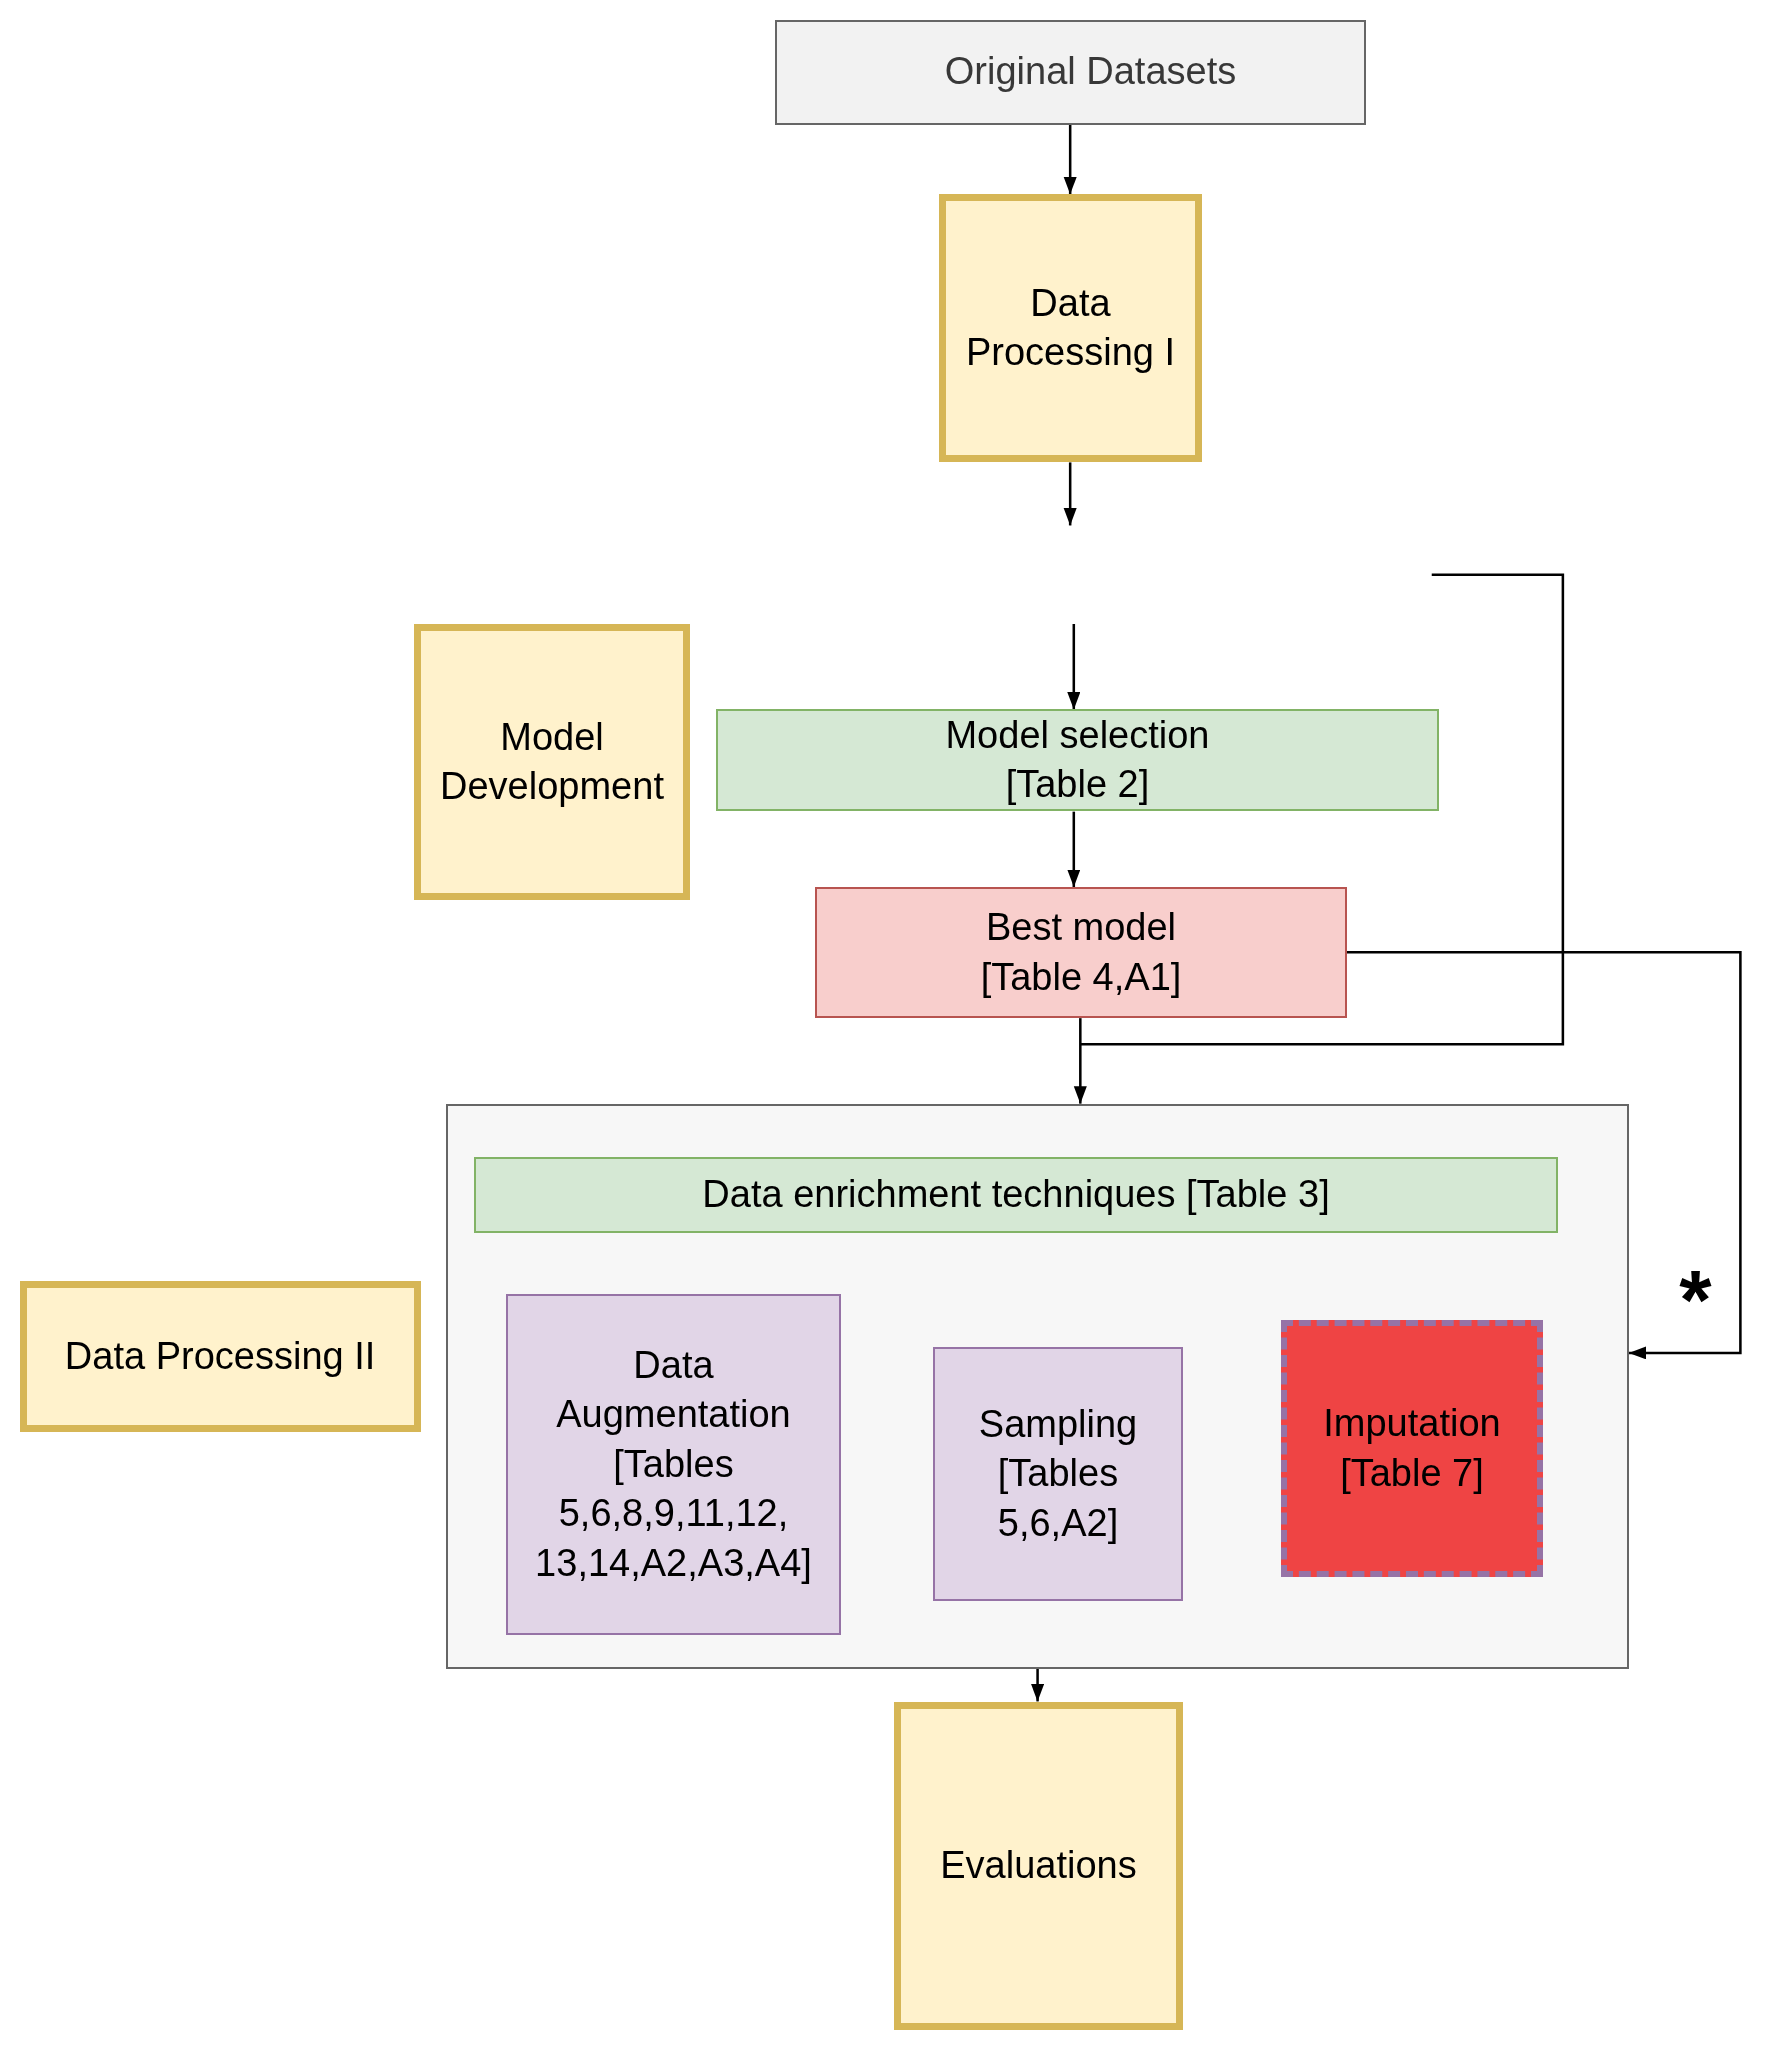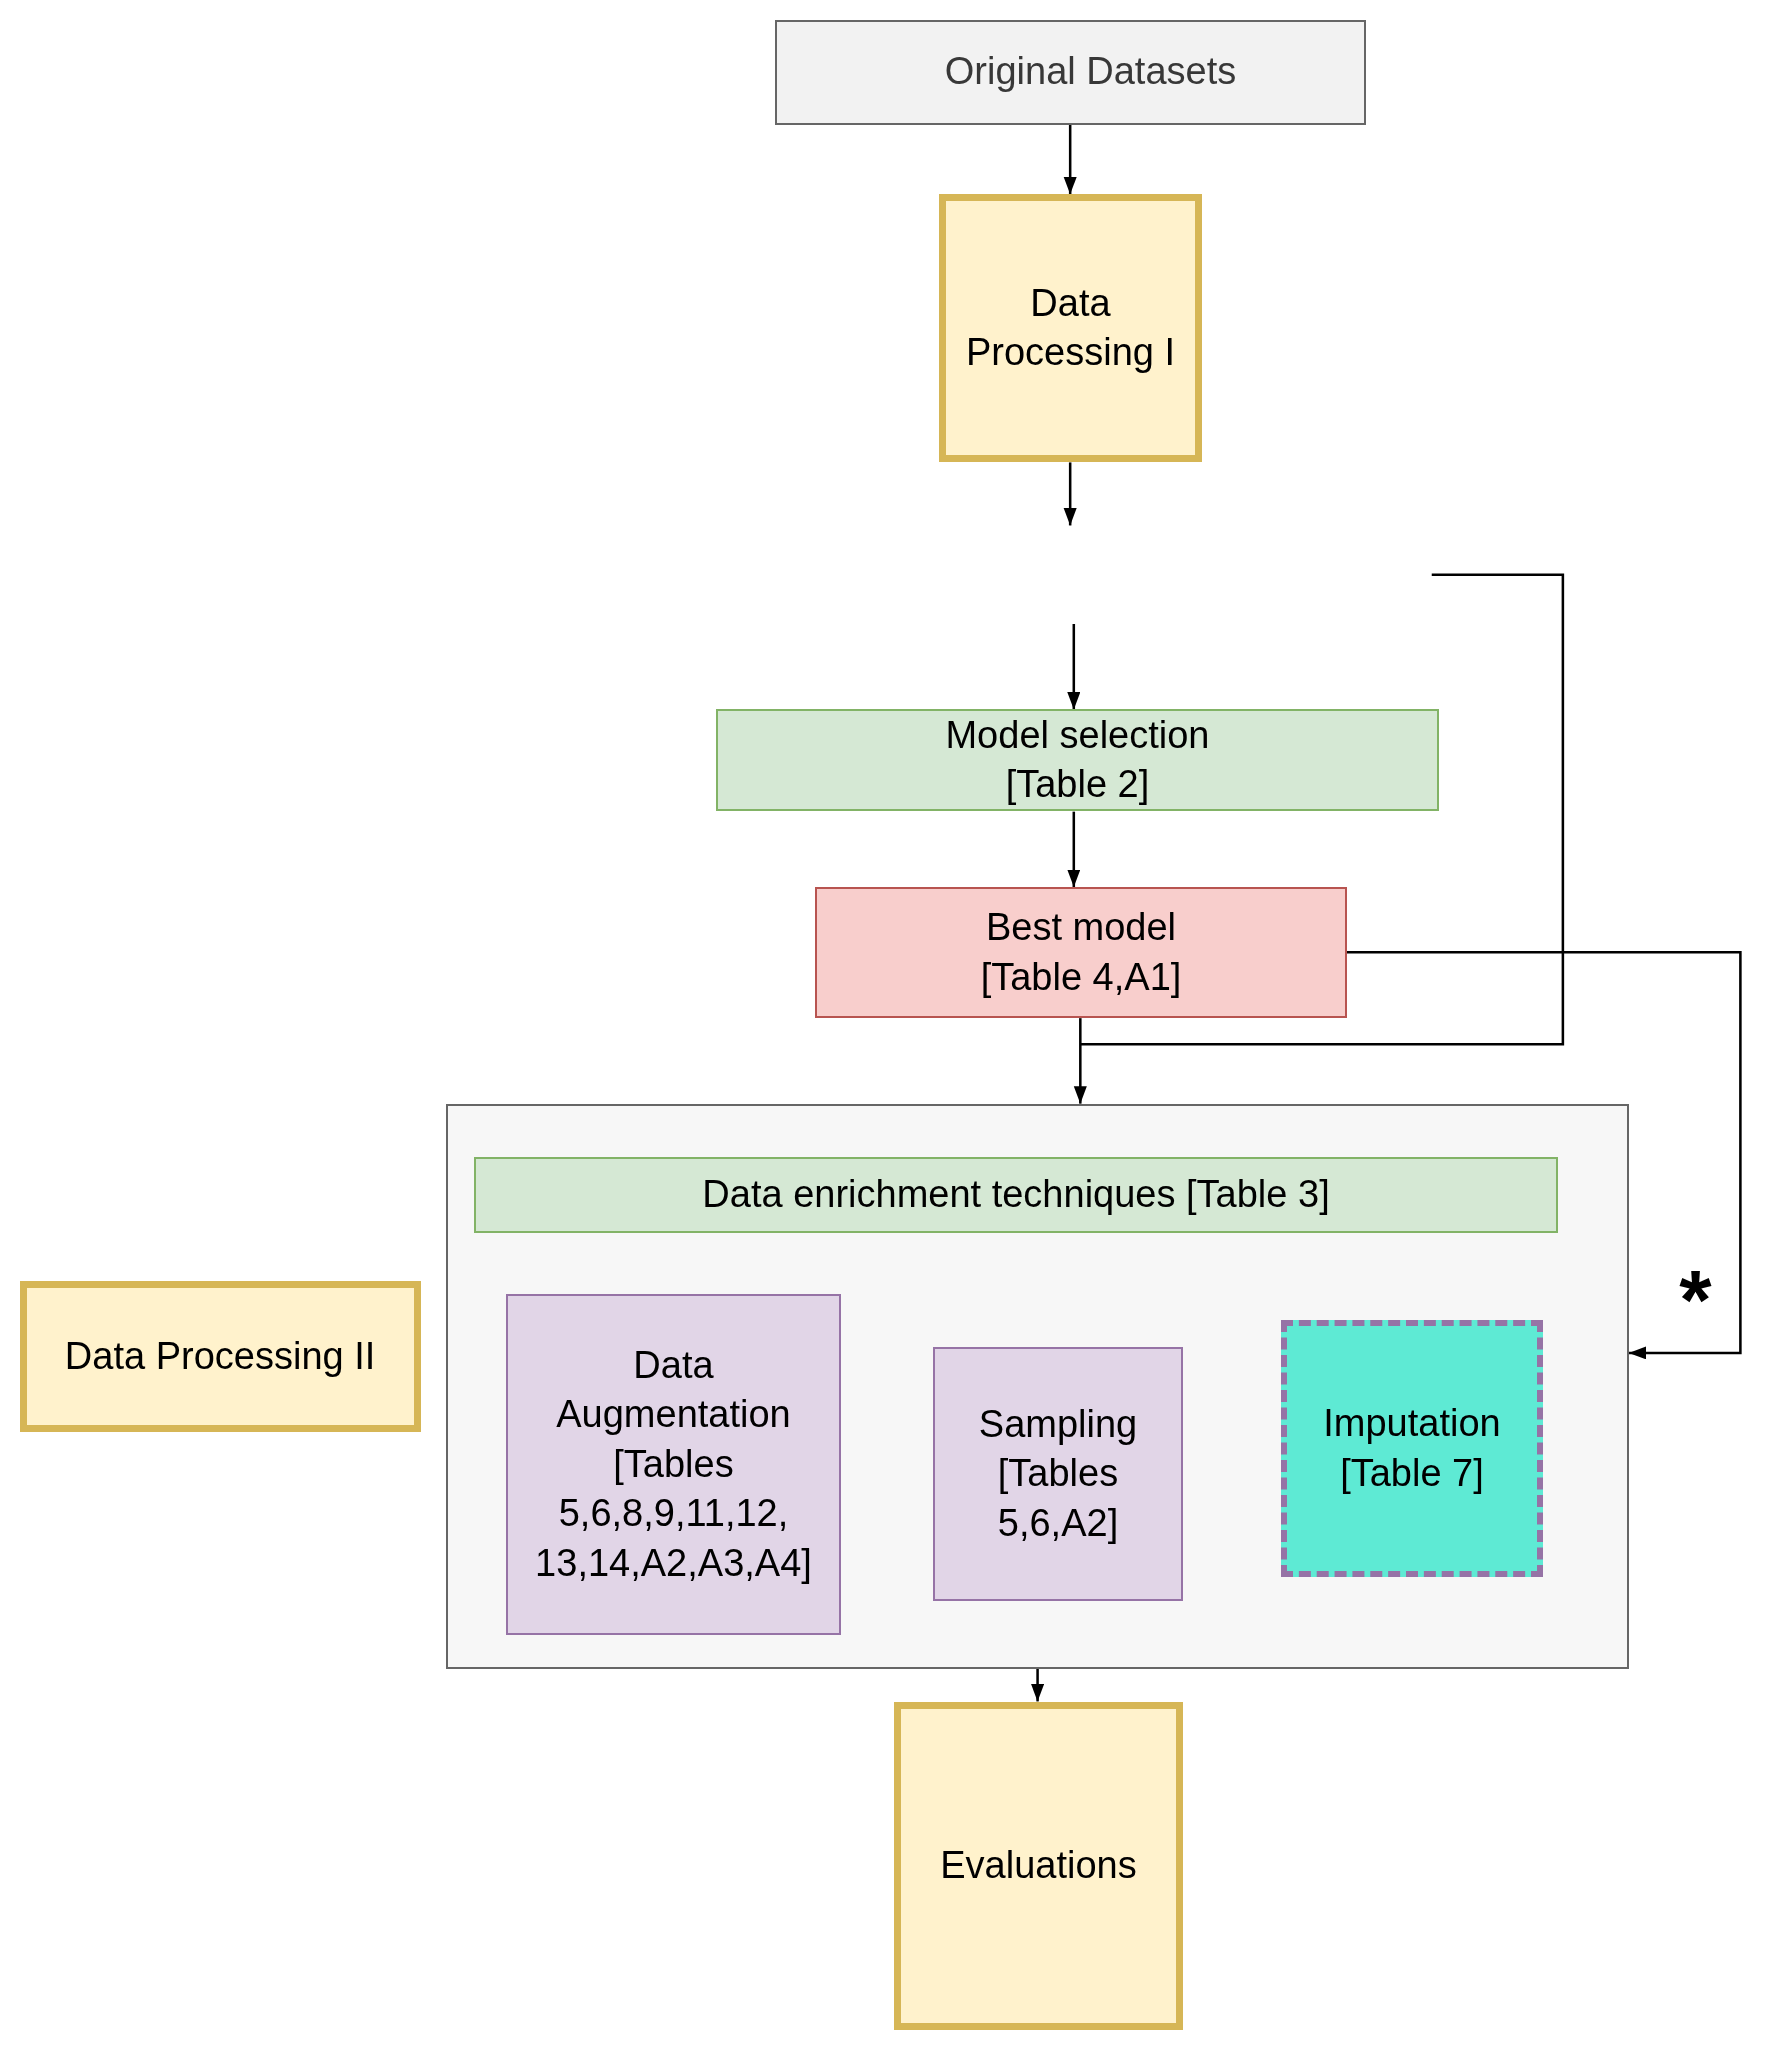--- a/index.html
+++ b/index.html
@@ -31,21 +31,21 @@
     line-height: 1.3;
     color: #000000;
   }
 
   .style-gray      { background: #F2F2F2; border: 2.2px solid #666666; color: #383838; }
   .style-yellow    { background: #FFF2CC; border: 7.2px solid #D6B656; }
   .style-blue      { background: #DAE8FC; border: 2.9px solid #6C8EBF; }
   .style-green     { background: #D5E8D4; border: 2.9px solid #82B366; }
   .style-red       { background: #F8CECC; border: 2.9px solid #B85450; }
   .style-purple    { background: #E1D5E7; border: 2.9px solid #9673A6; }
-  .style-purple-dashed { background: #5eead4; border: 6.5px dashed #9673A6; }
+  .style-purple-dashed { background: #ef4444; border: 6.5px dashed #9673A6; }
   .style-container { background: #F7F7F7; border: 2.2px solid #666666; }
 
   #n-original        { left: 775px; top: 19.6px;   width: 591px;  height: 105px; padding-left: 40px; }
   #n-dp1             { left: 939px; top: 194px;  width: 263px;  height: 268px; }
   #n-ready           { left: 709px;  top: 525px;  width: 723px;  height: 99px; }
   #n-model-selection { left: 716px;  top: 709px;  width: 723px;  height: 102px; }
   #n-best-model      { left: 815px; top: 887px; width: 532px;  height: 131px; }
   #n-model-dev       { left: 414px;  top: 624px;  width: 276px;  height: 276px; }
   #n-group           { left: 446px;  top: 1104px; width: 1183px; height: 565px; }
   #n-enrichment      { left: 474px;  top: 1157px; width: 1084px; height: 76px; }
@@ -91,20 +91,22 @@
   <div class="node style-yellow" id="n-dp1">Data
 Processing I</div>
 
 
   <div class="node style-green" id="n-model-selection">Model selection
 [Table 2]</div>
 
   <div class="node style-red" id="n-best-model">Best model
 [Table 4,A1]</div>
 
+  <div class="node style-yellow" id="n-model-dev">Model
+Development</div>
 
   <div class="node style-container" id="n-group"></div>
 
   <div class="node style-green" id="n-enrichment">Data enrichment techniques [Table 3]</div>
 
   <div class="node style-purple" id="n-augmentation">Data
 Augmentation
 [Tables
 5,6,8,9,11,12,
 13,14,A2,A3,A4]</div>

